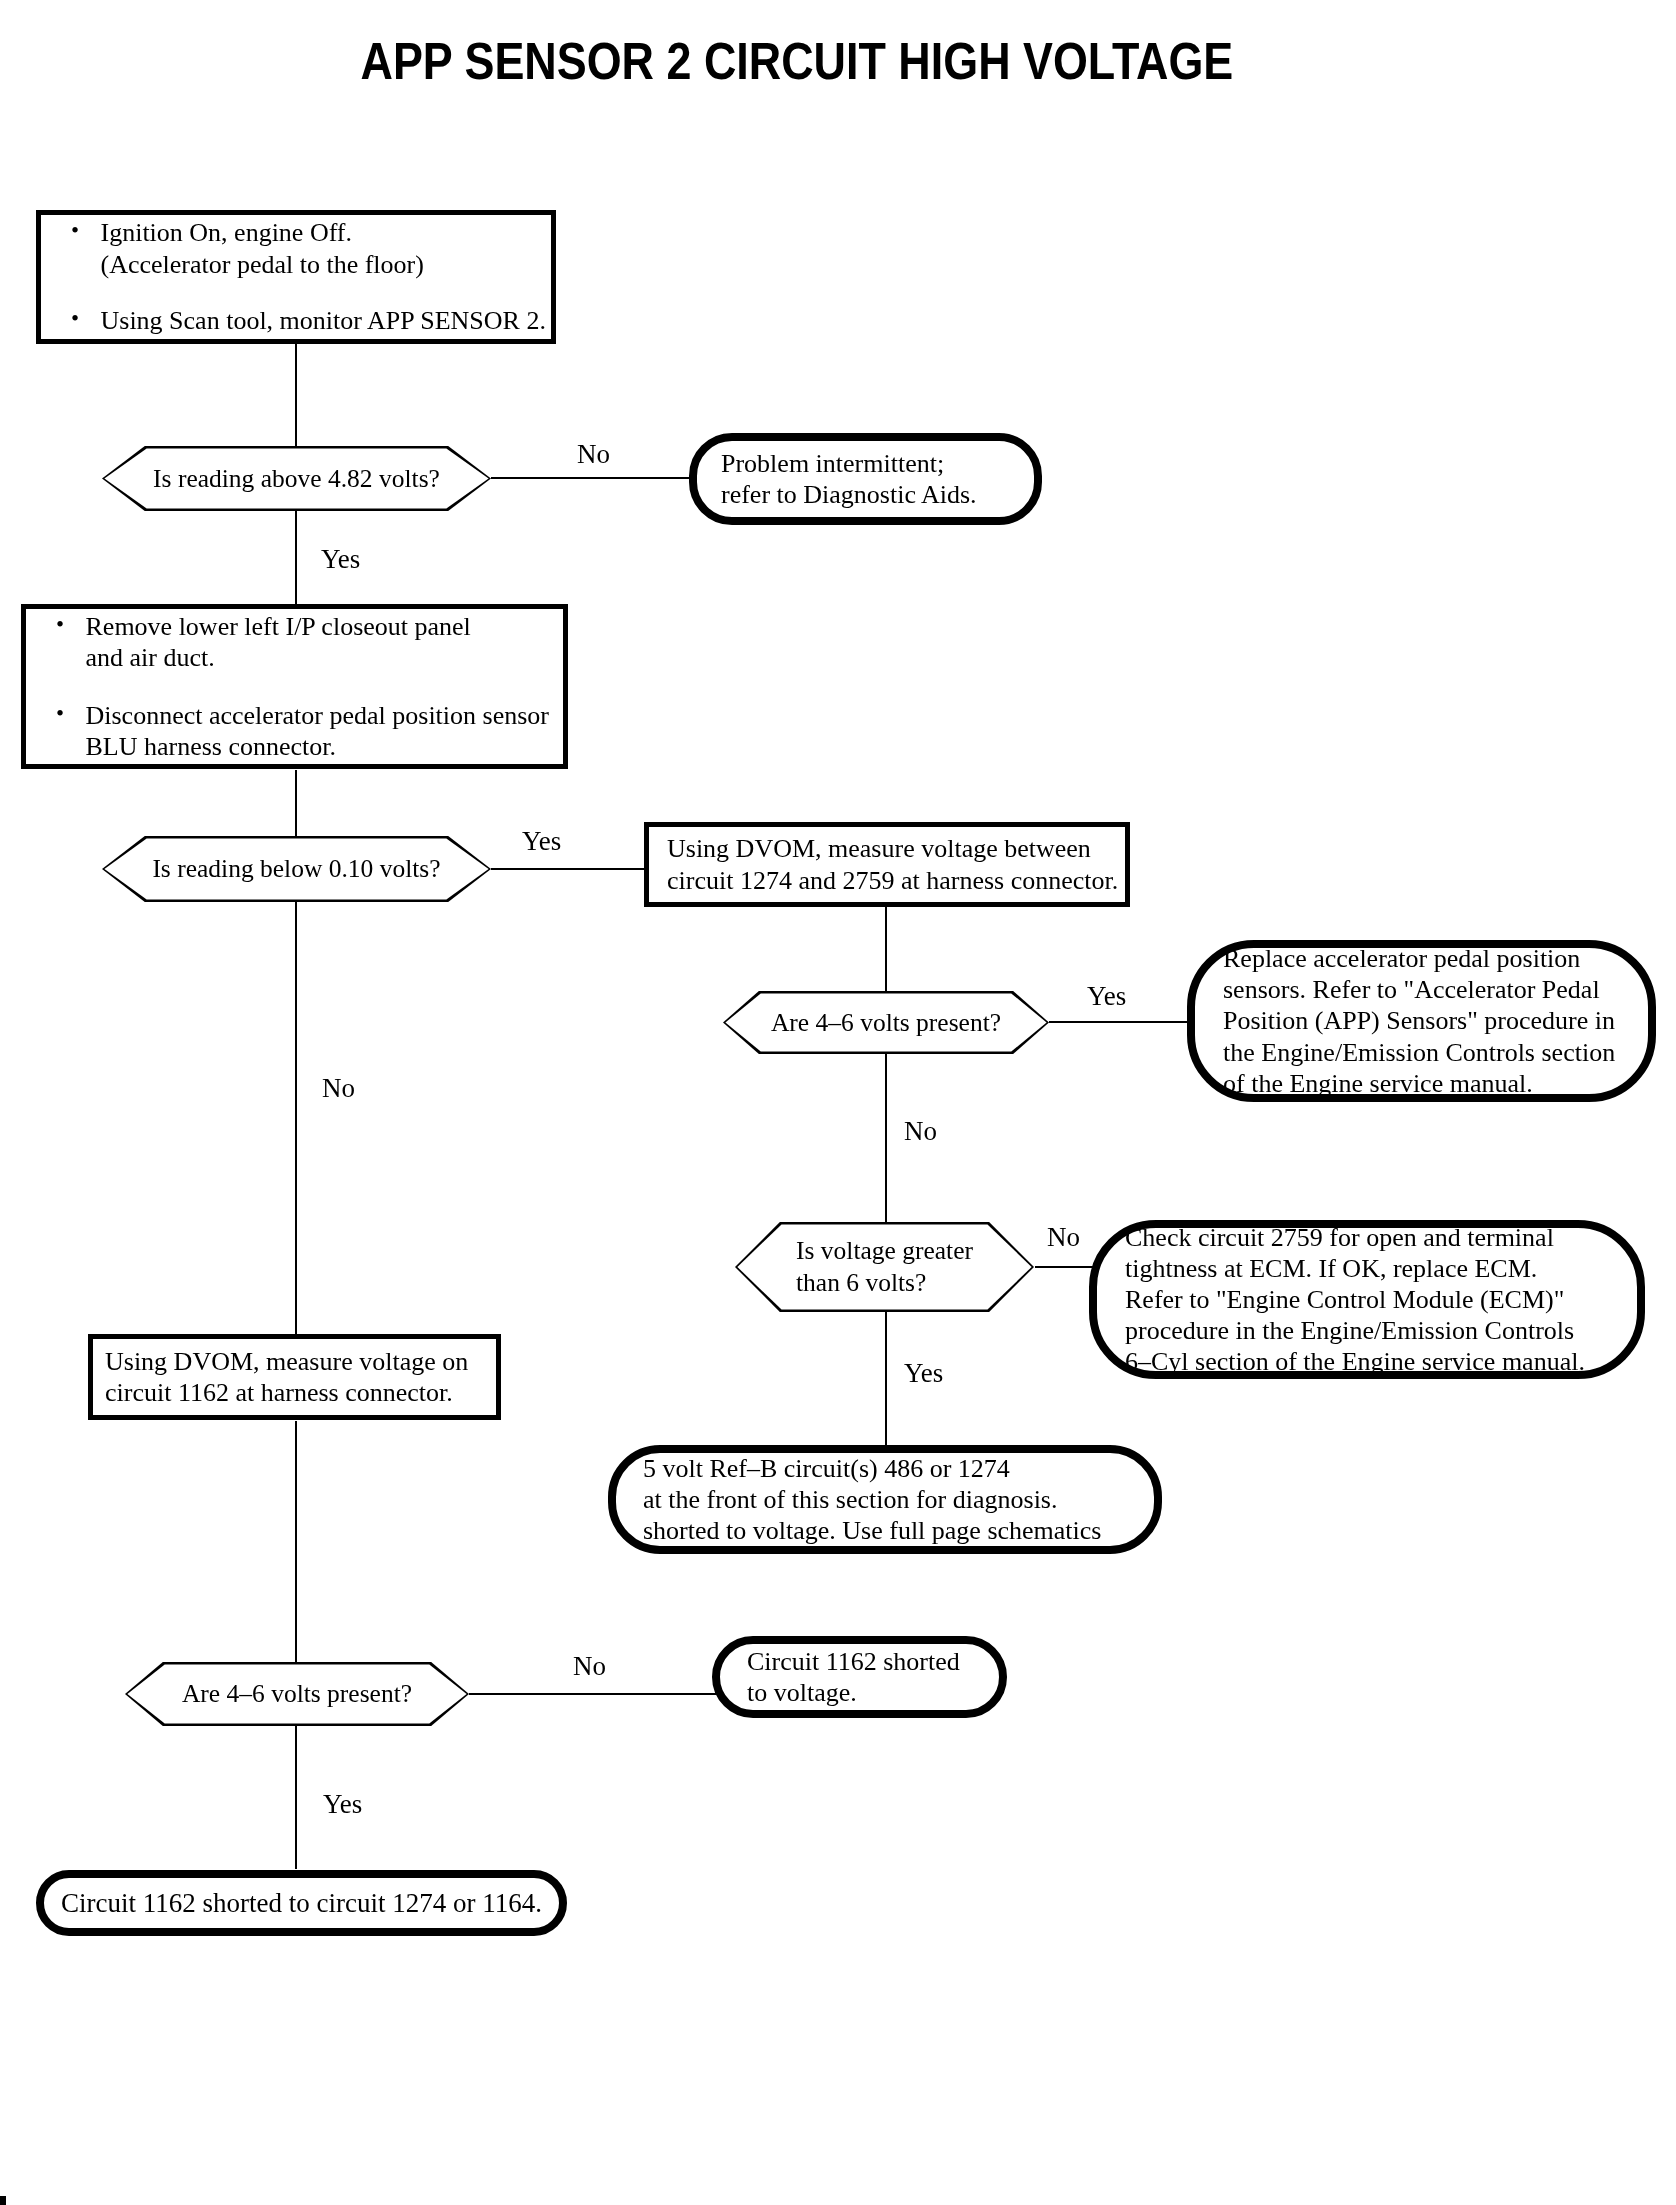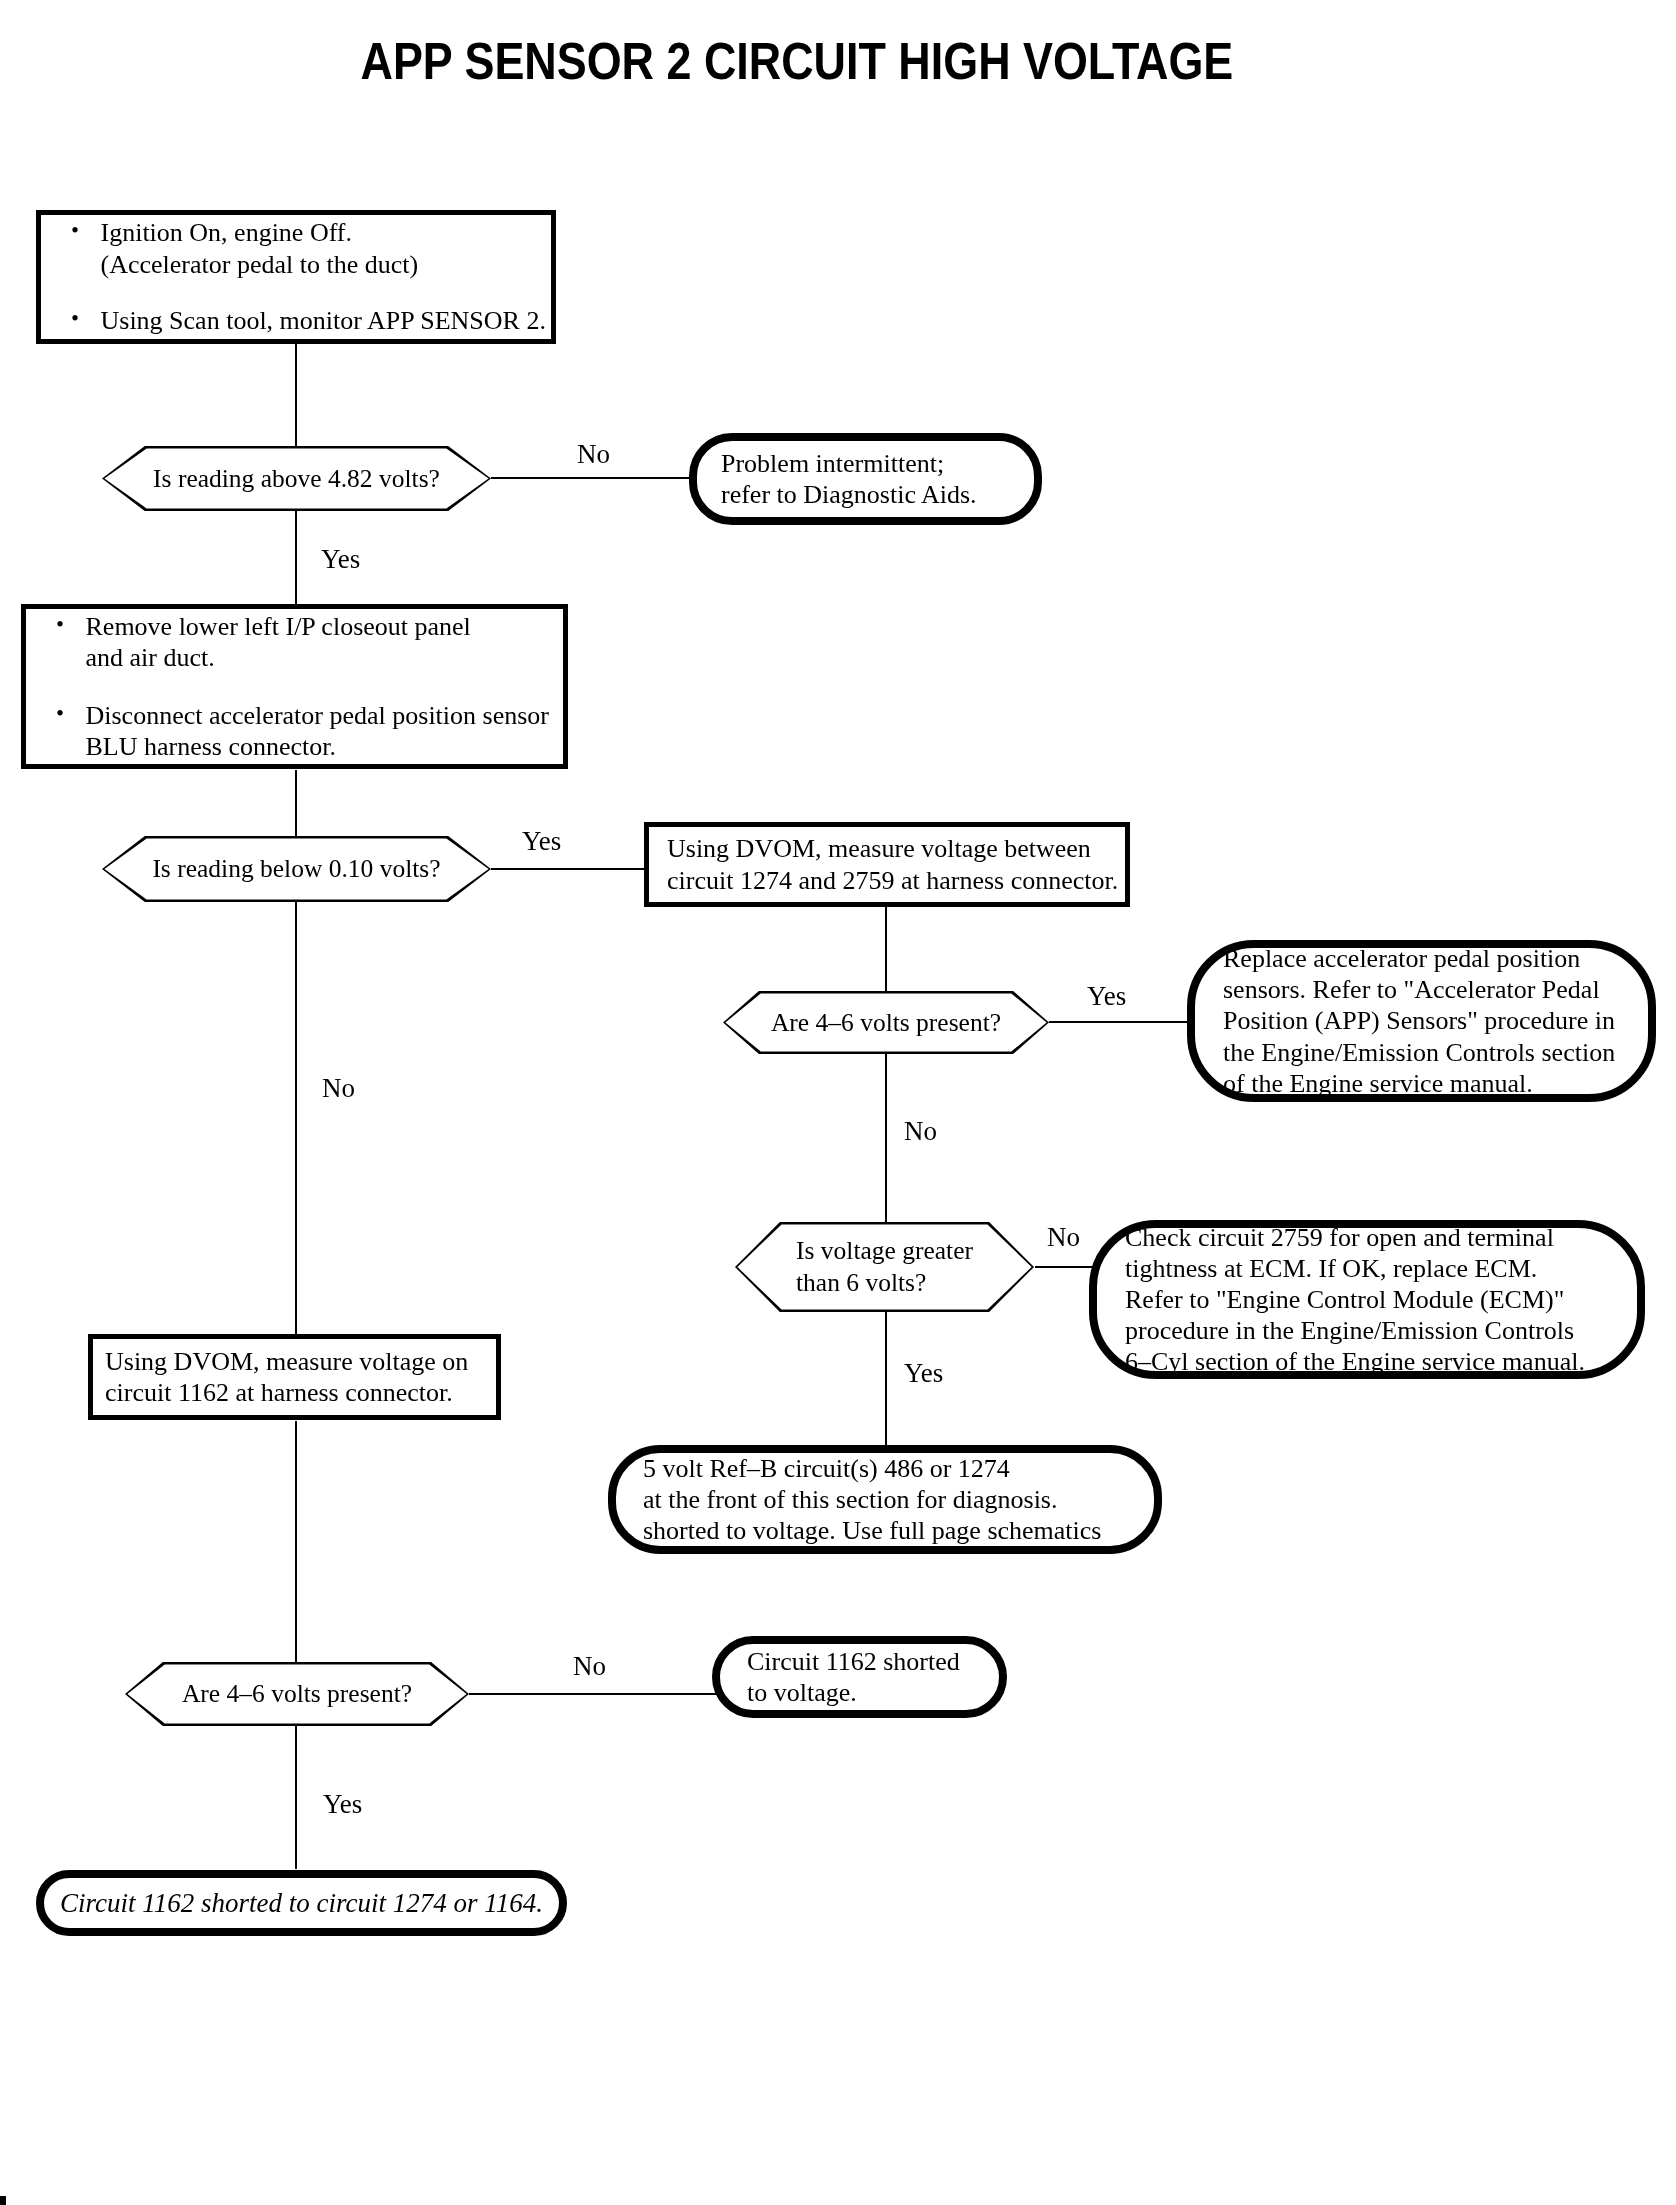--- a/index.html
+++ b/index.html
@@ -82,21 +82,21 @@
   <div class="title-wrap">
     <span class="title-text">APP SENSOR 2 CIRCUIT HIGH VOLTAGE</span>
   </div>
 
   <div class="process" style="left:36px; top:210px; width:520px; height:134px;">
     <div class="bullets" style="row-gap:25.5px; padding-left:8.5px;">
       <div class="bullet-row">
         <span class="dot">•</span>
         <span class="btext">
           <span>Ignition On, engine Off.</span><br>
-          <span>(Accelerator pedal to the duct)</span>
+          <span>(Accelerator pedal to the floor)</span>
         </span>
       </div>
       <div class="bullet-row">
         <span class="dot">•</span>
         <span class="btext">Using Scan tool, monitor APP SENSOR 2.</span>
       </div>
     </div>
   </div>
 
   <div class="vline" style="left:295px; top:344px; height:108px;"></div>
@@ -226,20 +226,20 @@
   <div class="edge-label" style="left:573px; top:1653px;">No</div>
 
   <div class="terminal pad-l" style="left:712px; top:1636px; width:295px; height:82px; border-radius:44px; padding-left:27px;">
     <div class="node-text">Circuit 1162 shorted</div>
     <div class="node-text">to voltage.</div>
   </div>
 
   <div class="vline" style="left:295px; top:1726px; height:143px;"></div>
   <div class="edge-label" style="left:323px; top:1791px;">Yes</div>
 
-  <div class="terminal center-text" style="left:36px; top:1870px; width:531px; height:66px; border-radius:33px;font-style:italic;">
+  <div class="terminal center-text" style="left:36px; top:1870px; width:531px; height:66px; border-radius:33px;">
     <div class="node-text" style="font-size:27px;">Circuit 1162 shorted to circuit 1274 or 1164.</div>
   </div>
 
   <div class="corner-mark" style="left:0px; top:2196px; width:6px; height:9.7px;"></div>
 
 </div>
 
 
 </body></html>

